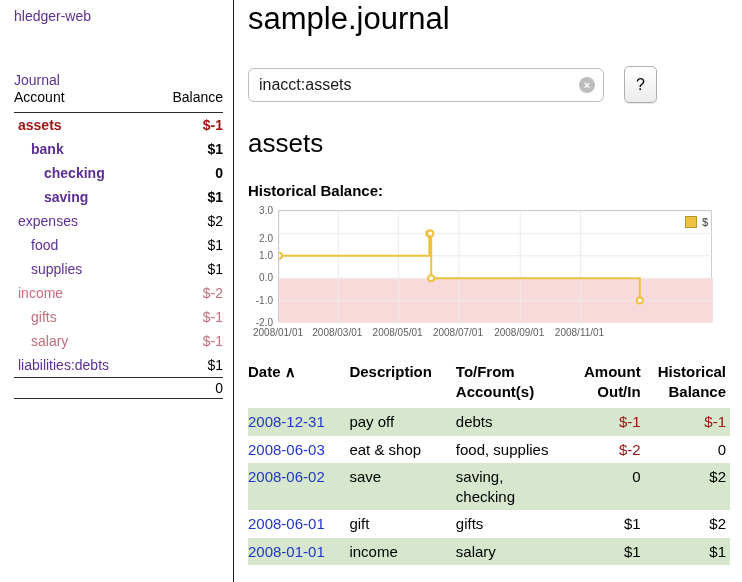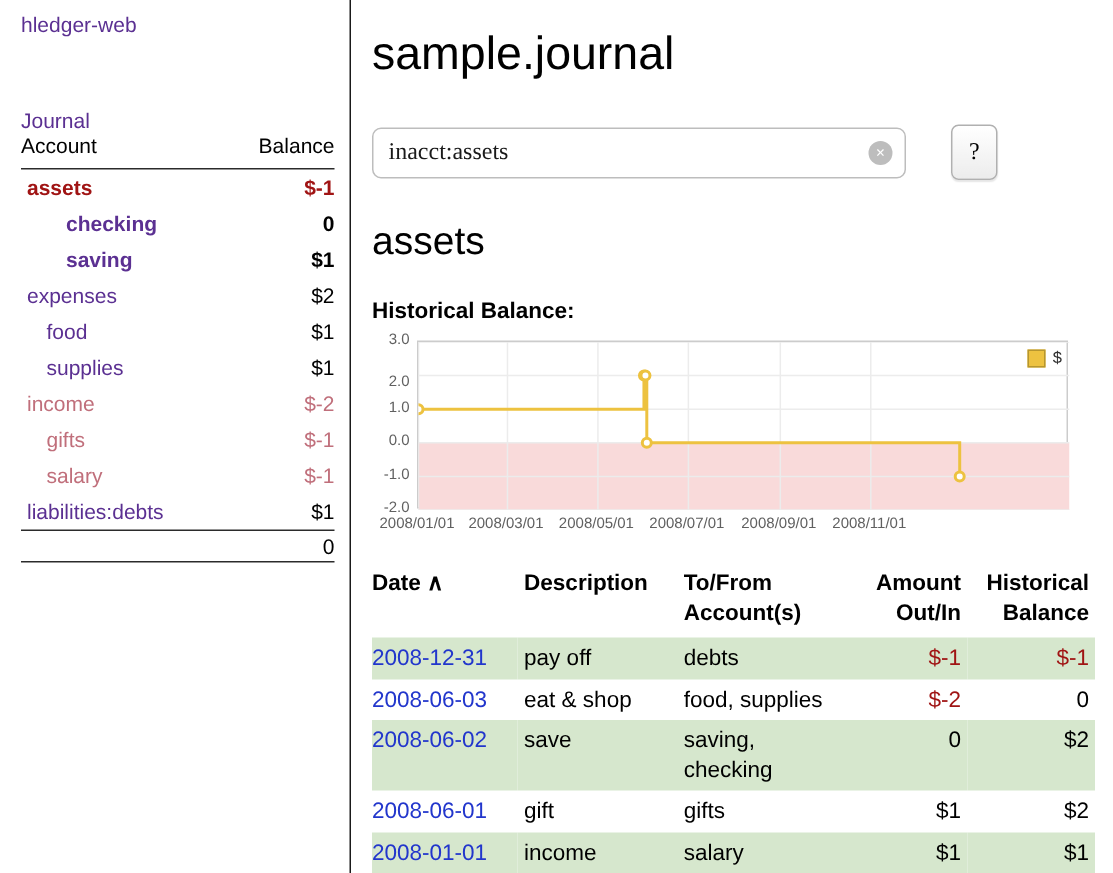--- a/index.html
+++ b/index.html
@@ -23,22 +23,22 @@
   .accounts td.r{text-align:right;}
   .accounts .total td{border-top:1px solid #2b2b2b; border-bottom:1px solid #2b2b2b; padding:2px 0;}
   .b{font-weight:700;}
   .cp{color:var(--purple-link);}
   .cn{color:var(--negative);}
   .cm{color:var(--negative-muted);}
   [data-name="account-link"]{cursor:pointer;}
 
   
   .main{position:absolute; left:248px; top:0; width:482px;}
-  .page-title{font-size:31px; font-weight:400; margin-top:18px;}
-  .search-row{display:flex; align-items:center; gap:30px; margin-top:29px;font-family:Liberation Serif, serif;}
+  .page-title{font-size:31px; font-weight:400; margin-top:1px;}
+  .search-row{display:flex; align-items:center; gap:20px; margin-top:29px;}
   .search-box{position:relative; width:356px; height:34px;}
   .search-input{width:100%; height:100%; border:1px solid #bdbdbd; border-radius:6px; padding:0 30px 0 10px; font-size:16px; font-family:inherit; color:#1a1a1a; outline:none; background:#fff;}
   .clear-btn{position:absolute; right:9px; top:9px; width:16px; height:16px; background:#bdbdbd; border-radius:50%; color:#fff; font-size:11px; line-height:16px; text-align:center; cursor:pointer; font-weight:700;}
   .btn{height:37px; border:1px solid #b0b0b0; border-radius:5px; background:linear-gradient(#ffffff,#ececec); box-shadow:0 1px 1px rgba(0,0,0,.1); font-size:16px; font-family:inherit; padding:0 16px; cursor:pointer; color:#000;}
   .btn.help{padding:0 11px;}
   .account-heading{font-size:26px; font-weight:400; margin-top:25px;}
   .chart-label{font-size:15px; font-weight:700; margin-top:23px;}
 
   
   .chart-wrap{position:relative; margin-top:7px; height:138px;}
@@ -74,20 +74,24 @@
       <thead>
         <tr>
           <th data-name="accounts-header-account">Account</th>
           <th class="r" data-name="accounts-header-balance">Balance</th>
         </tr>
       </thead>
       <tbody data-name="accounts-table-body">
           <tr data-name="account-row">
             <td style="padding-left: 4px;"><span class="b cn" data-name="account-link">assets</span></td>
             <td class="r b cn" data-name="account-balance">$-1</td>
+          </tr>
+          <tr data-name="account-row">
+            <td style="padding-left: 17px;"><span class="b cp" data-name="account-link">bank</span></td>
+            <td class="r b " data-name="account-balance">$1</td>
           </tr>
           <tr data-name="account-row">
             <td style="padding-left: 30px;"><span class="b cp" data-name="account-link">checking</span></td>
             <td class="r b " data-name="account-balance">0</td>
           </tr>
           <tr data-name="account-row">
             <td style="padding-left: 30px;"><span class="b cp" data-name="account-link">saving</span></td>
             <td class="r b " data-name="account-balance">$1</td>
           </tr>
           <tr data-name="account-row">

